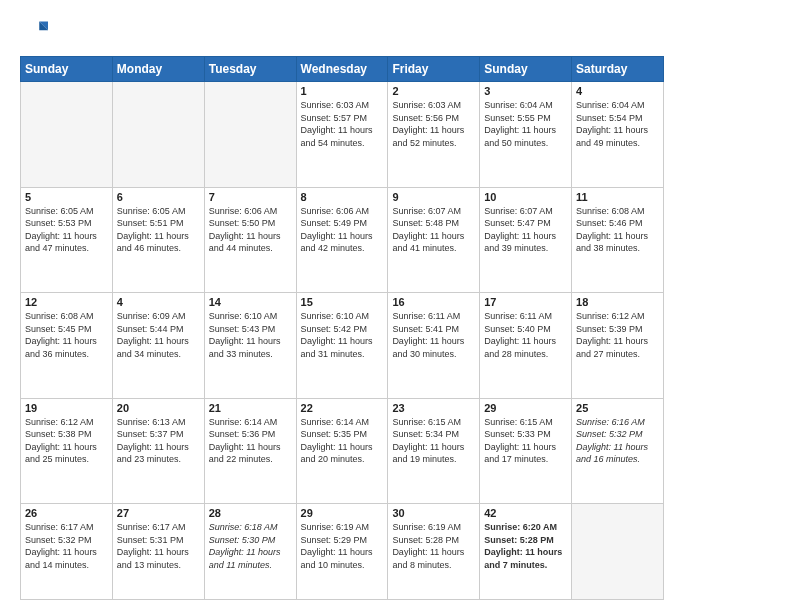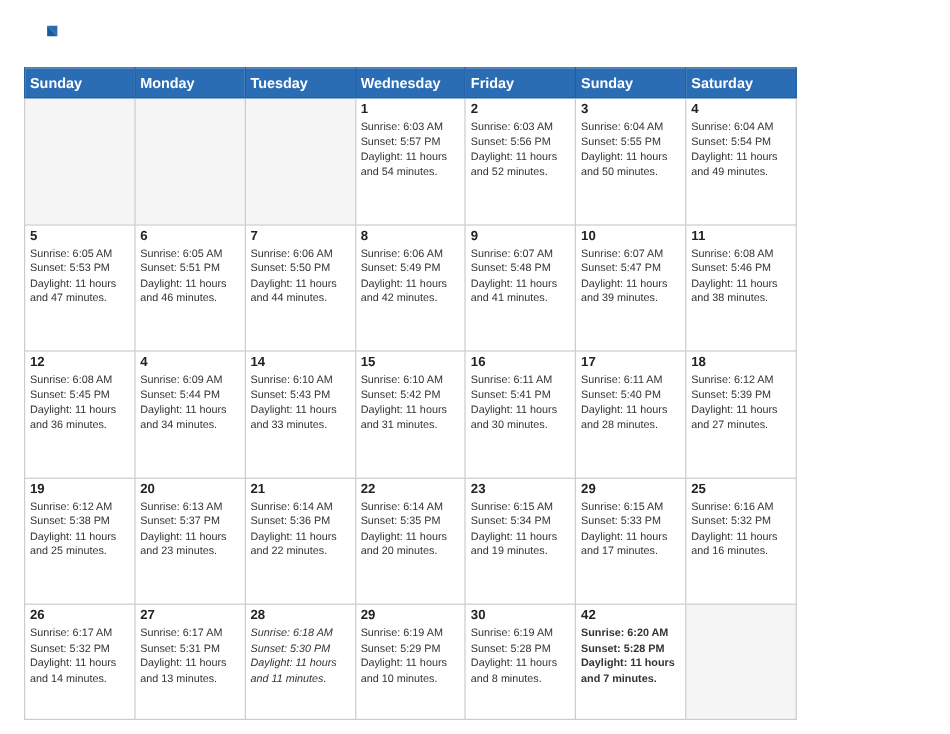--- a/index.html
+++ b/index.html
@@ -304,21 +304,21 @@
           </td>
           <td>
             <span class="day-num">29</span>
             <div class="day-info" style="white-space: pre-line;">Sunrise: 6:15 AM
 Sunset: 5:33 PM
 Daylight: 11 hours
 and 17 minutes.</div>
           </td>
           <td>
             <span class="day-num">25</span>
-            <div class="day-info" style="white-space: pre-line;">Sunrise: 6:16 AM
+            <div class="day-info" style="white-space: pre-line; font-style: italic;">Sunrise: 6:16 AM
 Sunset: 5:32 PM
 Daylight: 11 hours
 and 16 minutes.</div>
           </td>
         </tr>
         <tr>
           <td>
             <span class="day-num">26</span>
             <div class="day-info" style="white-space: pre-line;">Sunrise: 6:17 AM
 Sunset: 5:32 PM

